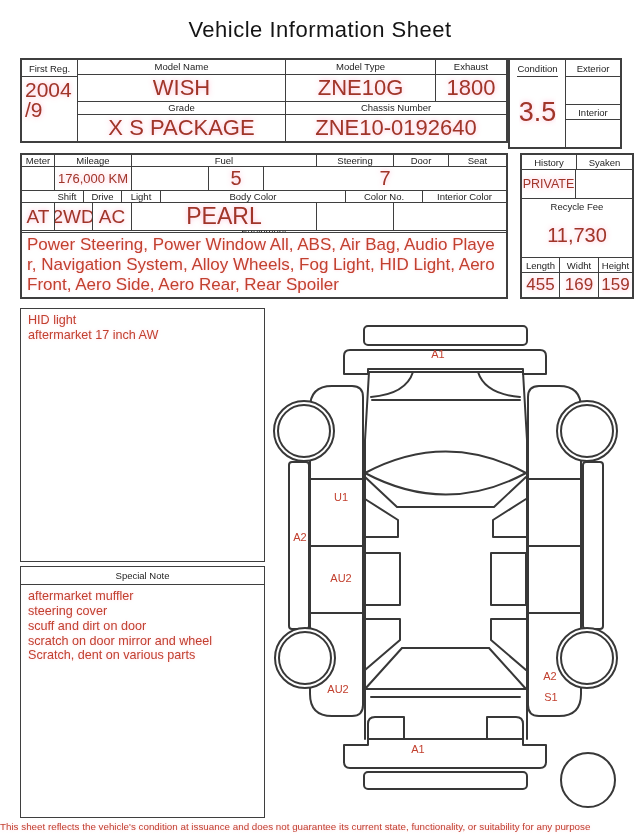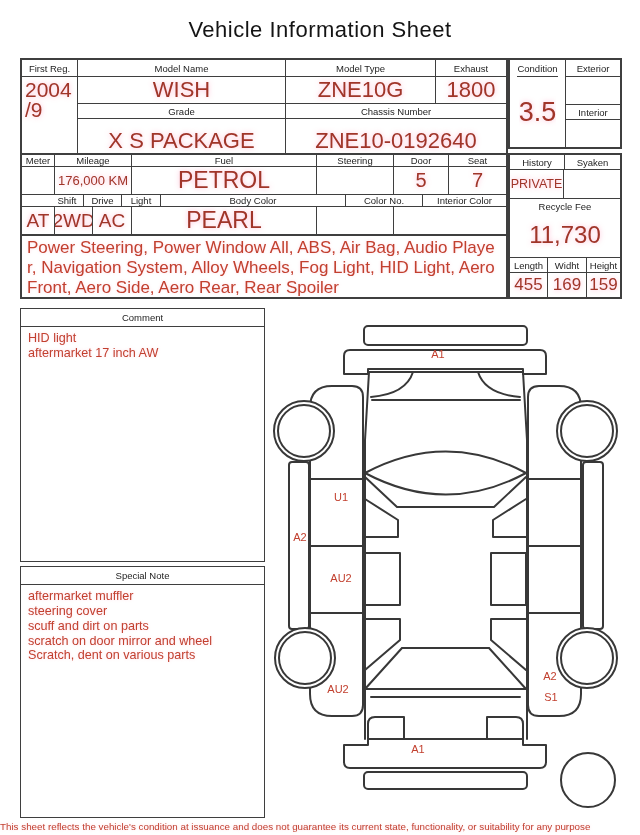--- a/index.html
+++ b/index.html
@@ -24,21 +24,21 @@
   .footer{width:640px;font-size:9.8px;}
   svg text{font-family:"Liberation Sans",sans-serif;}
 </style>
 </head>
 <body>
 
 <div class="sheet">
 
   <div class="abs title" style="top:17px;left:0;">Vehicle Information Sheet</div>
 
-  <div class="abs box row" style="left:20px;top:58px;width:488px;height:107px;">
+  <div class="abs box row" style="left:20px;top:58px;width:488px;height:85px;">
     <div class="col br" style="width:56px;">
       <div class="cell hdr bb" style="height:17px;">First Reg.</div>
       <div class="val" style="font-size:21px;line-height:.95;text-align:left;padding:3px 0 0 3px;">
         <div>2004</div>
         <div>/9</div>
       </div>
     </div>
     <div class="col" style="flex:1;">
       <div class="row" style="height:17px;">
         <div class="cell hdr br bb" style="width:208px;">Model Name</div>
@@ -79,21 +79,20 @@
       <div class="cell hdr br" style="width:33px;">Meter</div>
       <div class="cell hdr br" style="width:77px;">Mileage</div>
       <div class="cell hdr br" style="width:185px;">Fuel</div>
       <div class="cell hdr br" style="width:77px;">Steering</div>
       <div class="cell hdr br" style="width:55px;text-align:center;">Door</div>
       <div class="cell hdr" style="flex:1;">Seat</div>
     </div>
     <div class="row bb" style="height:30px;">
       <div class="cell br" style="width:33px;"></div>
       <div class="cell val br" style="width:77px;font-size:13px;">176,000 KM</div>
-      <div class="cell val br" style="width:185px;font-size:23px;">PETROL</div>
       <div class="cell br" style="width:77px;"></div>
       <div class="cell val br" style="width:55px;font-size:20px;">5</div>
       <div class="cell val" style="flex:1;font-size:20px;">7</div>
     </div>
     <div class="row bb" style="height:15px;padding-left:29px;">
       <div class="cell hdr br" style="width:33px;">Shift</div>
       <div class="cell hdr br" style="width:38px;">Drive</div>
       <div class="cell hdr br" style="width:39px;">Light</div>
       <div class="cell hdr br" style="width:185px;">Body Color</div>
       <div class="cell hdr br" style="width:77px;">Color No.</div>
@@ -104,57 +103,56 @@
       <div class="cell val br" style="width:38px;font-size:19px;">2WD</div>
       <div class="cell val br" style="width:39px;font-size:19px;">AC</div>
       <div class="cell val br" style="width:185px;font-size:23px;">PEARL</div>
       <div class="cell br" style="width:77px;"></div>
       <div class="cell" style="flex:1;"></div>
     </div>
     <div class="cell hdr bb" style="height:14px;">Equipment</div>
     <div class="red equip" style="flex:1;">Power Steering, Power Window All, ABS, Air Bag, Audio Player, Navigation System, Alloy Wheels, Fog Light, HID Light, Aero Front, Aero Side, Aero Rear, Rear Spoiler</div>
   </div>
 
-  <div class="abs box col" style="left:508px;top:153px;width:114px;height:146px;">
+  <div class="abs box col" style="left:520px;top:153px;width:114px;height:146px;">
     <div class="row bb" style="height:15px;">
       <div class="cell hdr br" style="width:55px;">History</div>
       <div class="cell hdr" style="flex:1;">Syaken</div>
     </div>
     <div class="row bb" style="height:29px;">
       <div class="cell val br" style="width:54px;font-size:12.5px;">PRIVATE</div>
       <div class="cell" style="flex:1;"></div>
     </div>
     <div class="cell hdr" style="height:14px;">Recycle Fee</div>
-    <div class="cell val bb" style="height:45px;font-size:24px;">11,730</div>
+    <div class="cell val bb" style="height:45px;font-size:20px;">11,730</div>
     <div class="row bb" style="height:15px;">
       <div class="cell hdr br" style="width:38px;">Length</div>
       <div class="cell hdr br" style="width:39px;">Widht</div>
       <div class="cell hdr" style="flex:1;">Height</div>
     </div>
     <div class="row" style="flex:1;">
       <div class="cell val br" style="width:38px;font-size:17px;">455</div>
       <div class="cell val br" style="width:39px;font-size:17px;">169</div>
       <div class="cell val" style="flex:1;font-size:17px;">159</div>
     </div>
   </div>
 
   <div class="abs box1 col" style="left:20px;top:308px;width:245px;height:254px;">
-    <div class="cell hdr bb" style="height:18px;">Comment</div>
     <div class="red notes">
       <div>HID light</div>
       <div>aftermarket 17 inch AW</div>
     </div>
   </div>
 
   <div class="abs box1 col" style="left:20px;top:566px;width:245px;height:252px;">
     <div class="cell hdr bb" style="height:18px;">Special Note</div>
     <div class="red notes">
       <div>aftermarket muffler</div>
       <div>steering cover</div>
-      <div>scuff and dirt on parts</div>
+      <div>scuff and dirt on door</div>
       <div>scratch on door mirror and wheel</div>
       <div>Scratch, dent on various parts</div>
     </div>
   </div>
 
   <svg class="abs" style="left:268px;top:315px;" width="372" height="497" viewBox="268 315 372 497" fill="none" stroke="#383838" stroke-width="2" stroke-linejoin="round" stroke-linecap="round">
     <rect x="364" y="326" width="163" height="19" rx="4"></rect>
     <path d="M344,374 V356 Q344,350 350,350 H540 Q546,350 546,356 V374 H523 V369 H368 V374 Z"></path>
     <path d="M344,745 H368 V739 H523 V745 H546 V762 Q546,768 540,768 H350 Q344,768 344,762 Z"></path>
     <rect x="364" y="772" width="163" height="17" rx="4"></rect>

